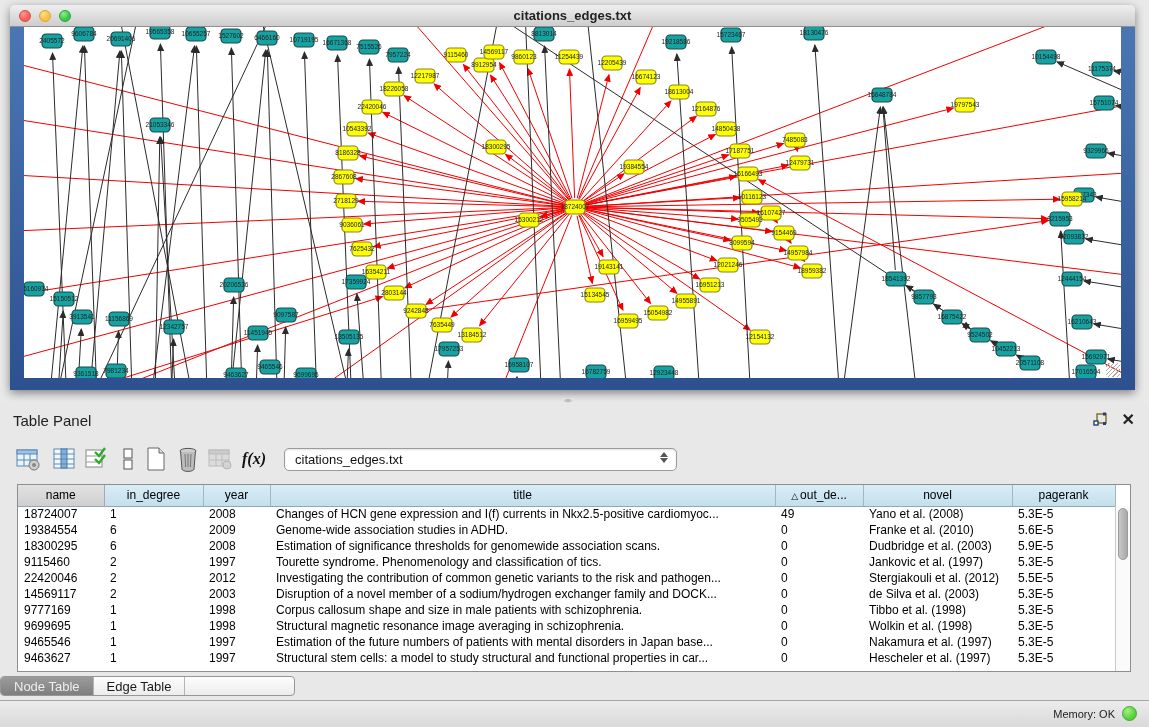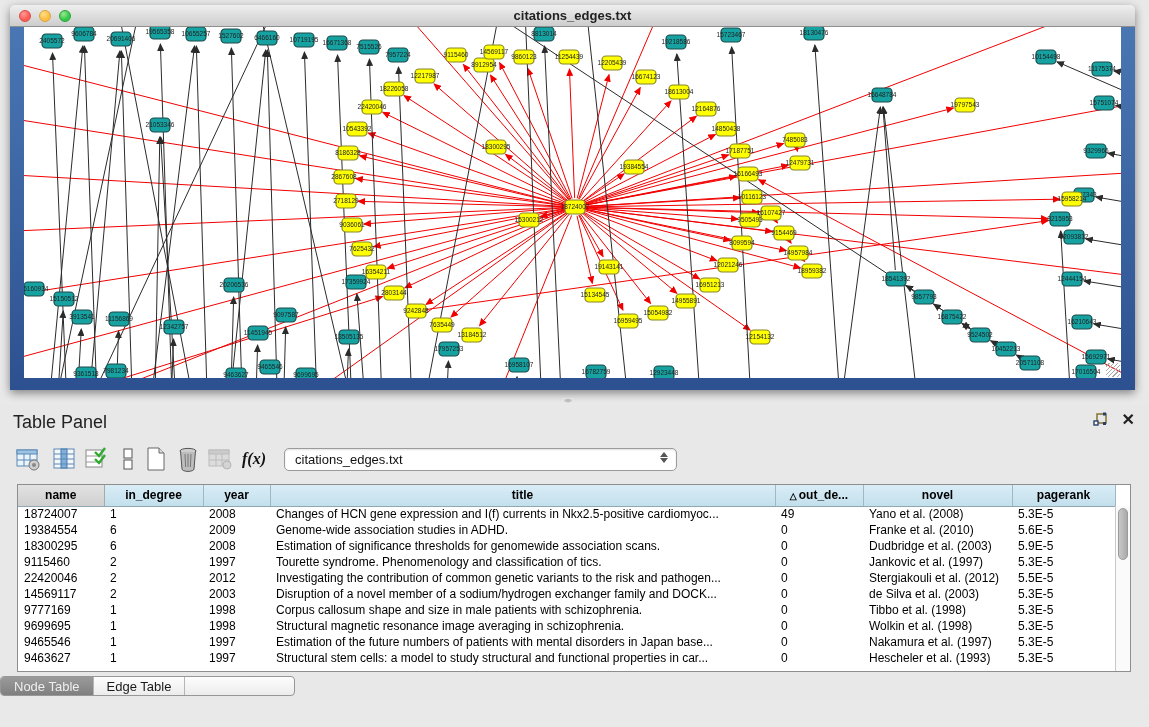--- a/index.html
+++ b/index.html
@@ -27,41 +27,41 @@
     background:repeating-linear-gradient(135deg, transparent 0 2px, #aaa 2px 3px); }
 
   
   .splitter { position:absolute; left:0; top:392px; width:1149px; height:16px; }
   .dimple { position:absolute; left:563px; top:6px; width:10px; height:5px;
     background:radial-gradient(#bbb 30%, #e9e9e9 70%); border-radius:2px; }
 
   
   .panel { position:absolute; left:0; top:405px; width:1149px; height:295px; background:#e8e8e8; }
   .panel-header { position:absolute; left:0; top:2px; width:100%; height:26px; }
-  .panel-title { position:absolute; left:13px; top:5px; font-size:18px; color:#222; }
+  .panel-title { position:absolute; left:13px; top:5px; font-size:15px; color:#222; }
   .float-btn { position:absolute; right:40px; top:4px; width:18px; height:18px; cursor:default; }
   .close-btn { position:absolute; right:14px; top:3px; font-size:16px; font-weight:bold; color:#222; }
 
   .toolbar { position:absolute; left:0; top:34px; width:100%; height:42px;padding-left:32px; }
   .tb-icon { position:absolute; top:6px; width:28px; height:28px; display:flex;
     align-items:center; justify-content:center; }
   .fx { font-family:"Liberation Serif", serif; font-style:italic; font-weight:bold;
     font-size:16px; color:#111; }
   .selector { position:absolute; left:284px; top:9px; width:393px; height:23px; background:#fff;
     border:1px solid #9b9b9b; border-radius:5px; box-shadow:inset 0 1px 2px rgba(0,0,0,.12); }
   .selector-value { position:absolute; left:10px; top:3px; font-size:13px; color:#111; }
   .spin { position:absolute; right:8px; top:3px; display:flex; flex-direction:column; gap:1px; }
   .spin b { width:0; height:0; border-left:4px solid transparent; border-right:4px solid transparent; }
   .spin .up { border-bottom:5px solid #555; }
   .spin .dn { border-top:5px solid #555; }
 
   .tablewrap { position:absolute; left:17px; top:79px; width:1114px; height:188px;
     background:#fff; border:1px solid #8e8e8e; }
   table.grid { border-collapse:collapse; table-layout:fixed; width:1097px; font-size:12px; color:#000; }
-  .grid th { height:21px; font-weight:bold; text-align:center; font-size:12px;
+  .grid th { height:21px; font-weight:normal; text-align:center; font-size:12px;
     background:linear-gradient(#d9edf6,#c3dfec); border-right:1px solid #9fb8c2;
     border-bottom:1px solid #8fa8b2; overflow:hidden; white-space:nowrap; }
   .grid th.graycol { background:linear-gradient(#e2e2e2,#cfcfcf); border-right:1px solid #a8a8a8; }
   .grid td { height:16px; padding:0 0 0 6px; overflow:hidden; white-space:nowrap; }
   .sortmark { font-size:9px; margin-right:2px; }
   .vscroll { position:absolute; right:0; top:21px; width:15px; height:165px; background:#fafafa;
     border-left:1px solid #c9c9c9; }
   .thumb { position:absolute; left:2px; top:2px; width:10px; height:52px;
     background:linear-gradient(90deg,#c8c8c8,#a9a9a9); border-radius:6px; border:1px solid #9a9a9a; }
 
@@ -839,33 +839,37 @@
               <td>0</td>
               <td>Nakamura et al. (1997)</td>
               <td>5.3E-5</td>
             </tr>
             <tr>
               <td>9463627</td>
               <td>1</td>
               <td>1997</td>
               <td>Structural stem cells: a model to study structural and functional properties in car...</td>
               <td>0</td>
-              <td>Hescheler et al. (1993)</td>
+              <td>Hescheler et al. (1997)</td>
               <td>5.3E-5</td>
             </tr>
           </tbody>
       </table>
       <div class="vscroll">
         <div class="thumb"></div>
       </div>
     </div>
 
     <div class="tabsbar">
       <div class="segmented" id="segs">
           <div class="segment sel">Node Table</div>
           <div class="segment">Edge Table</div>
           <div class="segment">Network Table</div>
         </div>
     </div>
   </div>
 
+  <div class="statusbar">
+    <span class="mem">Memory: OK</span>
+    <span class="memdot"></span>
+  </div>
 
 </div>
 
 </body></html>

